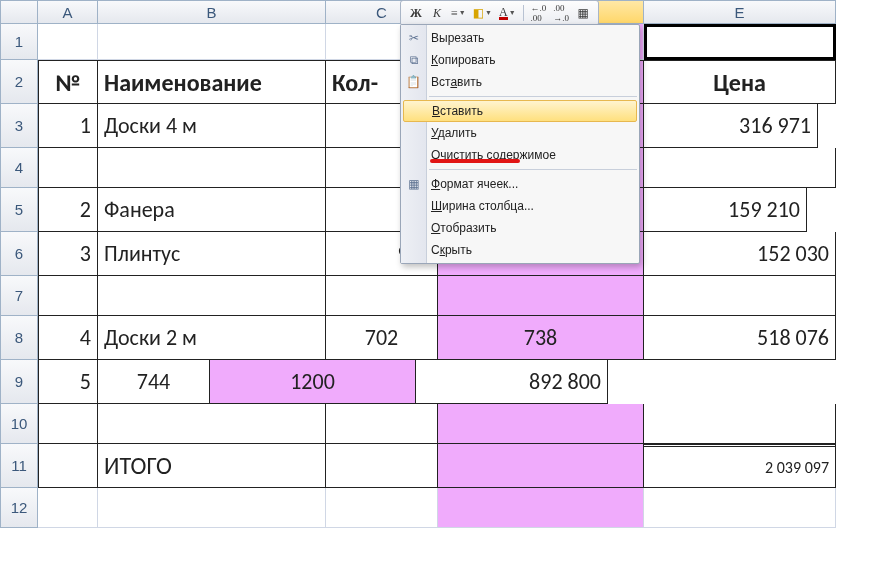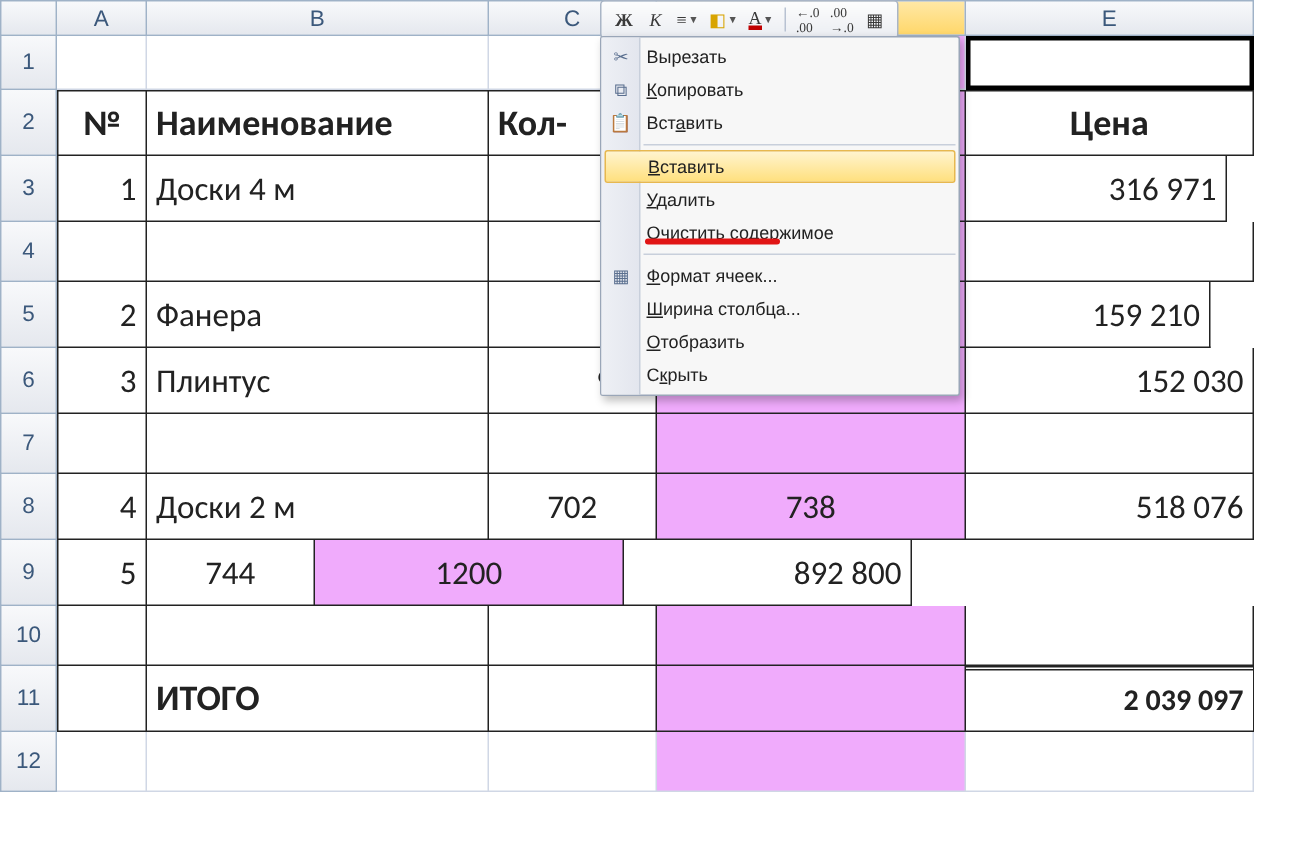--- a/index.html
+++ b/index.html
@@ -35,21 +35,21 @@
     }
     .cell.sel { background:#f0abfc; }
     
     .hdrcell { font-weight:700; font-size:24px; justify-content:center; border-right:1px solid #222; border-bottom:1px solid #222; }
     
     .tb { border-right:1px solid #222; border-bottom:1px solid #222; }
     .tleft { border-left:1px solid #222; }
     .ttop  { border-top:1px solid #222; }
     .r { justify-content:flex-end; }
     .c { justify-content:center; }
-    .bold { font-weight:700; }
+    .bold { font-weight:400; }
     .dbl { border-top:3px double #222; }
 
     
     .mini {
       position:absolute; left:400px; top:0px;
       background:linear-gradient(#fdfdfd,#ebedf2);
       border:1px solid #a9b5c6; border-radius:3px;
       padding:3px 6px; display:flex; align-items:center; gap:3px;
       font-family:"Times New Roman",serif;
     }
@@ -181,21 +181,21 @@
     <div class="cell tb sel" style="width:206px"></div>
     <div class="cell tb" style="width:192px"></div>
   </div>
 
   <div class="row" style="height:44px">
     <div class="rowhead">11</div>
     <div class="cell tb tleft" style="width:60px"></div>
     <div class="cell tb bold" style="width:228px;font-size:24px">ИТОГО</div>
     <div class="cell tb" style="width:112px"></div>
     <div class="cell tb sel" style="width:206px"></div>
-    <div class="cell tb r bold dbl" style="width:192px;font-size:20px">2 039 097</div>
+    <div class="cell tb r bold dbl" style="width:192px;font-size:16px">2 039 097</div>
   </div>
 
   <div class="row" style="height:40px">
     <div class="rowhead">12</div>
     <div class="cell" style="width:60px"></div>
     <div class="cell" style="width:228px"></div>
     <div class="cell" style="width:112px"></div>
     <div class="cell sel" style="width:206px"></div>
     <div class="cell" style="width:192px"></div>
   </div>

